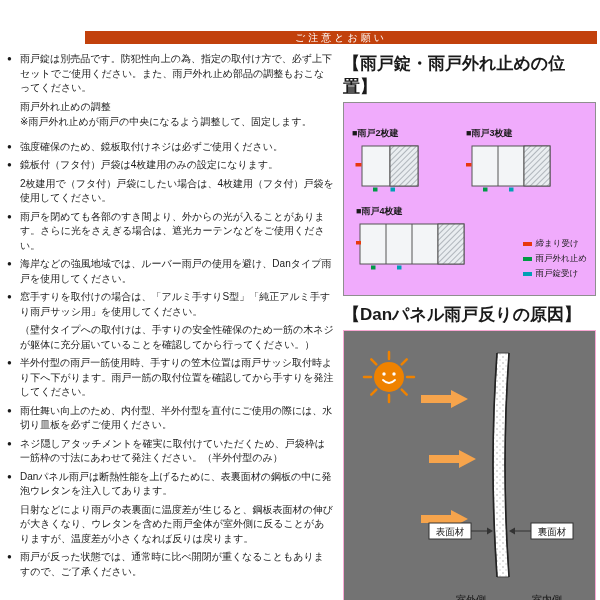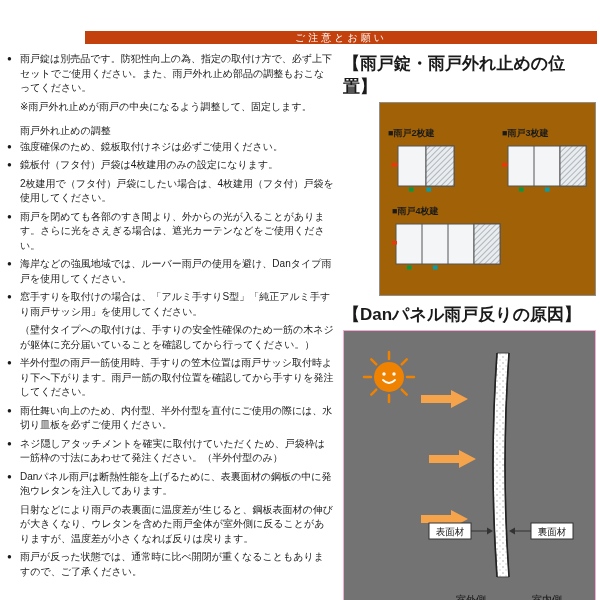--- a/index.html
+++ b/index.html
@@ -51,26 +51,26 @@
   </div>
 
   <div class="content">
 
     <div class="left-col">
 
       <div class="note bullet">
         <span class="bn">●</span>
         <span class="nt">雨戸錠は別売品です。防犯性向上の為、指定の取付け方で、必ず上下セットでご使用ください。また、雨戸外れ止め部品の調整もおこなってください。</span>
       </div>
+      <div class="note subhead">
+        <span class="nt">雨戸外れ止めの調整</span>
+      </div>
       <div class="note sub gap-after">
         <span class="nt">※雨戸外れ止めが雨戸の中央になるよう調整して、固定します。</span>
       </div>
-      <div class="note subhead">
-        <span class="nt">雨戸外れ止めの調整</span>
-      </div>
       <div class="note bullet">
         <span class="bn">●</span>
         <span class="nt">強度確保のため、鏡板取付けネジは必ずご使用ください。</span>
       </div>
       <div class="note bullet">
         <span class="bn">●</span>
         <span class="nt">鏡板付（フタ付）戸袋は4枚建用のみの設定になります。</span>
       </div>
       <div class="note sub">
         <span class="nt">2枚建用で（フタ付）戸袋にしたい場合は、4枚建用（フタ付）戸袋を使用してください。</span>
@@ -113,21 +113,21 @@
         <span class="bn">●</span>
         <span class="nt">雨戸が反った状態では、通常時に比べ開閉が重くなることもありますので、ご了承ください。</span>
       </div>
 
     </div>
 
     <div class="right-col">
 
       <div class="sec-title">【雨戸錠・雨戸外れ止めの位置】</div>
 
-      <div class="pos-box" style="background-color: #a16207; margin-left: 36px;">
+      <div class="pos-box" style="background-color: #f0abfc;">
 
         <div class="diagram" style="left:8px;top:24px">
           <div class="dlabel">■雨戸2枚建</div>
           <svg width="72" height="52" viewBox="0 0 72 52">
             <rect x="10" y="4" width="56" height="40" fill="#f3f5f7" stroke="#555"></rect>
             <line x1="38" y1="4" x2="38" y2="44" stroke="#555"></line>
             <rect x="38" y="4" width="28" height="40" fill="url(#hatch)" stroke="#555"></rect>
             <rect x="3.5" y="21" width="6" height="3.5" style="fill: rgb(232, 56, 13);"></rect>
             <rect x="21" y="45.5" width="4.5" height="4" style="fill: rgb(0, 153, 68);"></rect>
             <rect x="38.5" y="45.5" width="4.5" height="4" style="fill: rgb(0, 160, 180);"></rect>
@@ -154,20 +154,34 @@
             <line x1="30" y1="4" x2="30" y2="44" stroke="#555"></line>
             <line x1="56" y1="4" x2="56" y2="44" stroke="#555"></line>
             <line x1="82" y1="4" x2="82" y2="44" stroke="#555"></line>
             <rect x="82" y="4" width="26" height="40" fill="url(#hatch)" stroke="#555"></rect>
             <rect x="0" y="21" width="5" height="3.5" style="fill: rgb(232, 56, 13);"></rect>
             <rect x="15" y="45.5" width="4.5" height="4" style="fill: rgb(0, 153, 68);"></rect>
             <rect x="41" y="45.5" width="4.5" height="4" style="fill: rgb(0, 160, 180);"></rect>
           </svg>
         </div>
 
+        <div class="legend">
+          <div class="lrow">
+            <span class="sw" style="background-color: rgb(232, 56, 13);"></span>
+            <span>締まり受け</span>
+          </div>
+          <div class="lrow">
+            <span class="sw" style="background-color: rgb(0, 153, 68);"></span>
+            <span>雨戸外れ止め</span>
+          </div>
+          <div class="lrow">
+            <span class="sw" style="background-color: rgb(0, 160, 180);"></span>
+            <span>雨戸錠受け</span>
+          </div>
+        </div>
       </div>
 
       <div class="sec-title">【Danパネル雨戸反りの原因】</div>
 
       <div class="warp-box">
         <svg width="238" height="282" viewBox="0 0 238 282">
 
           <g transform="translate(38,40)">
             <g stroke-width="2.5" stroke-linecap="round" fill="none" style="stroke: rgb(239, 130, 0);">
               <line x1="18" y1="0" x2="25" y2="0"></line>

